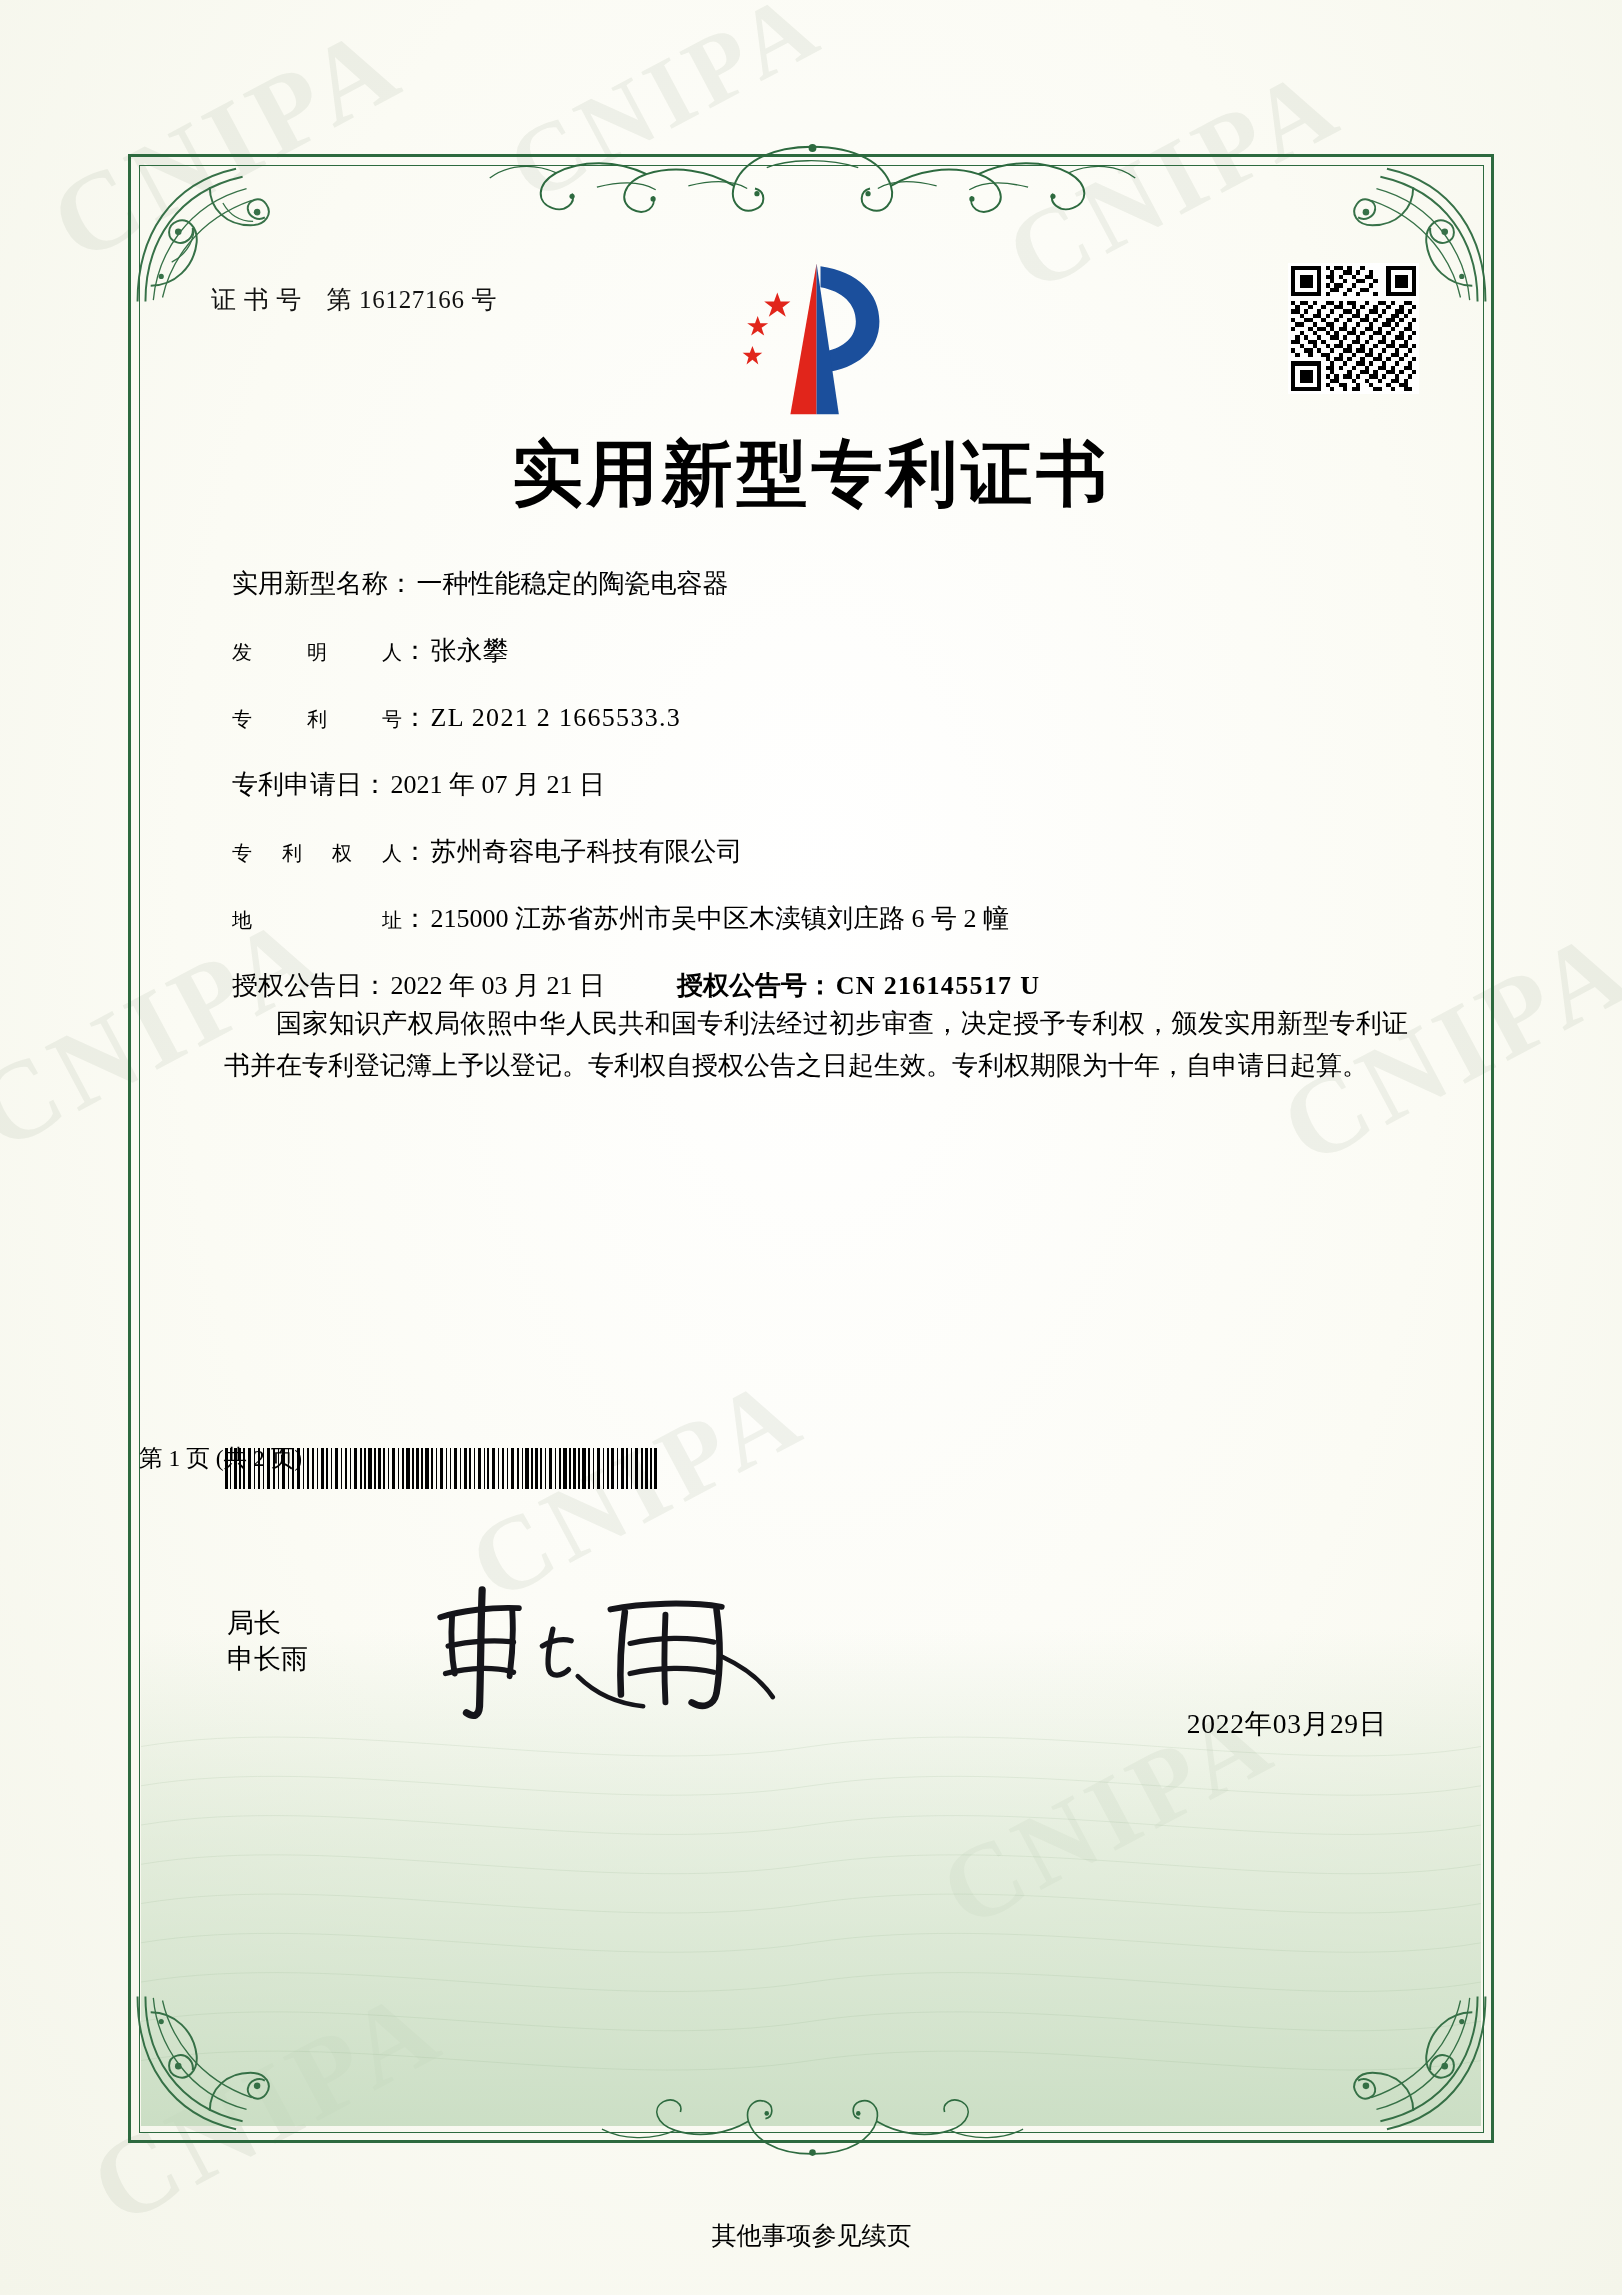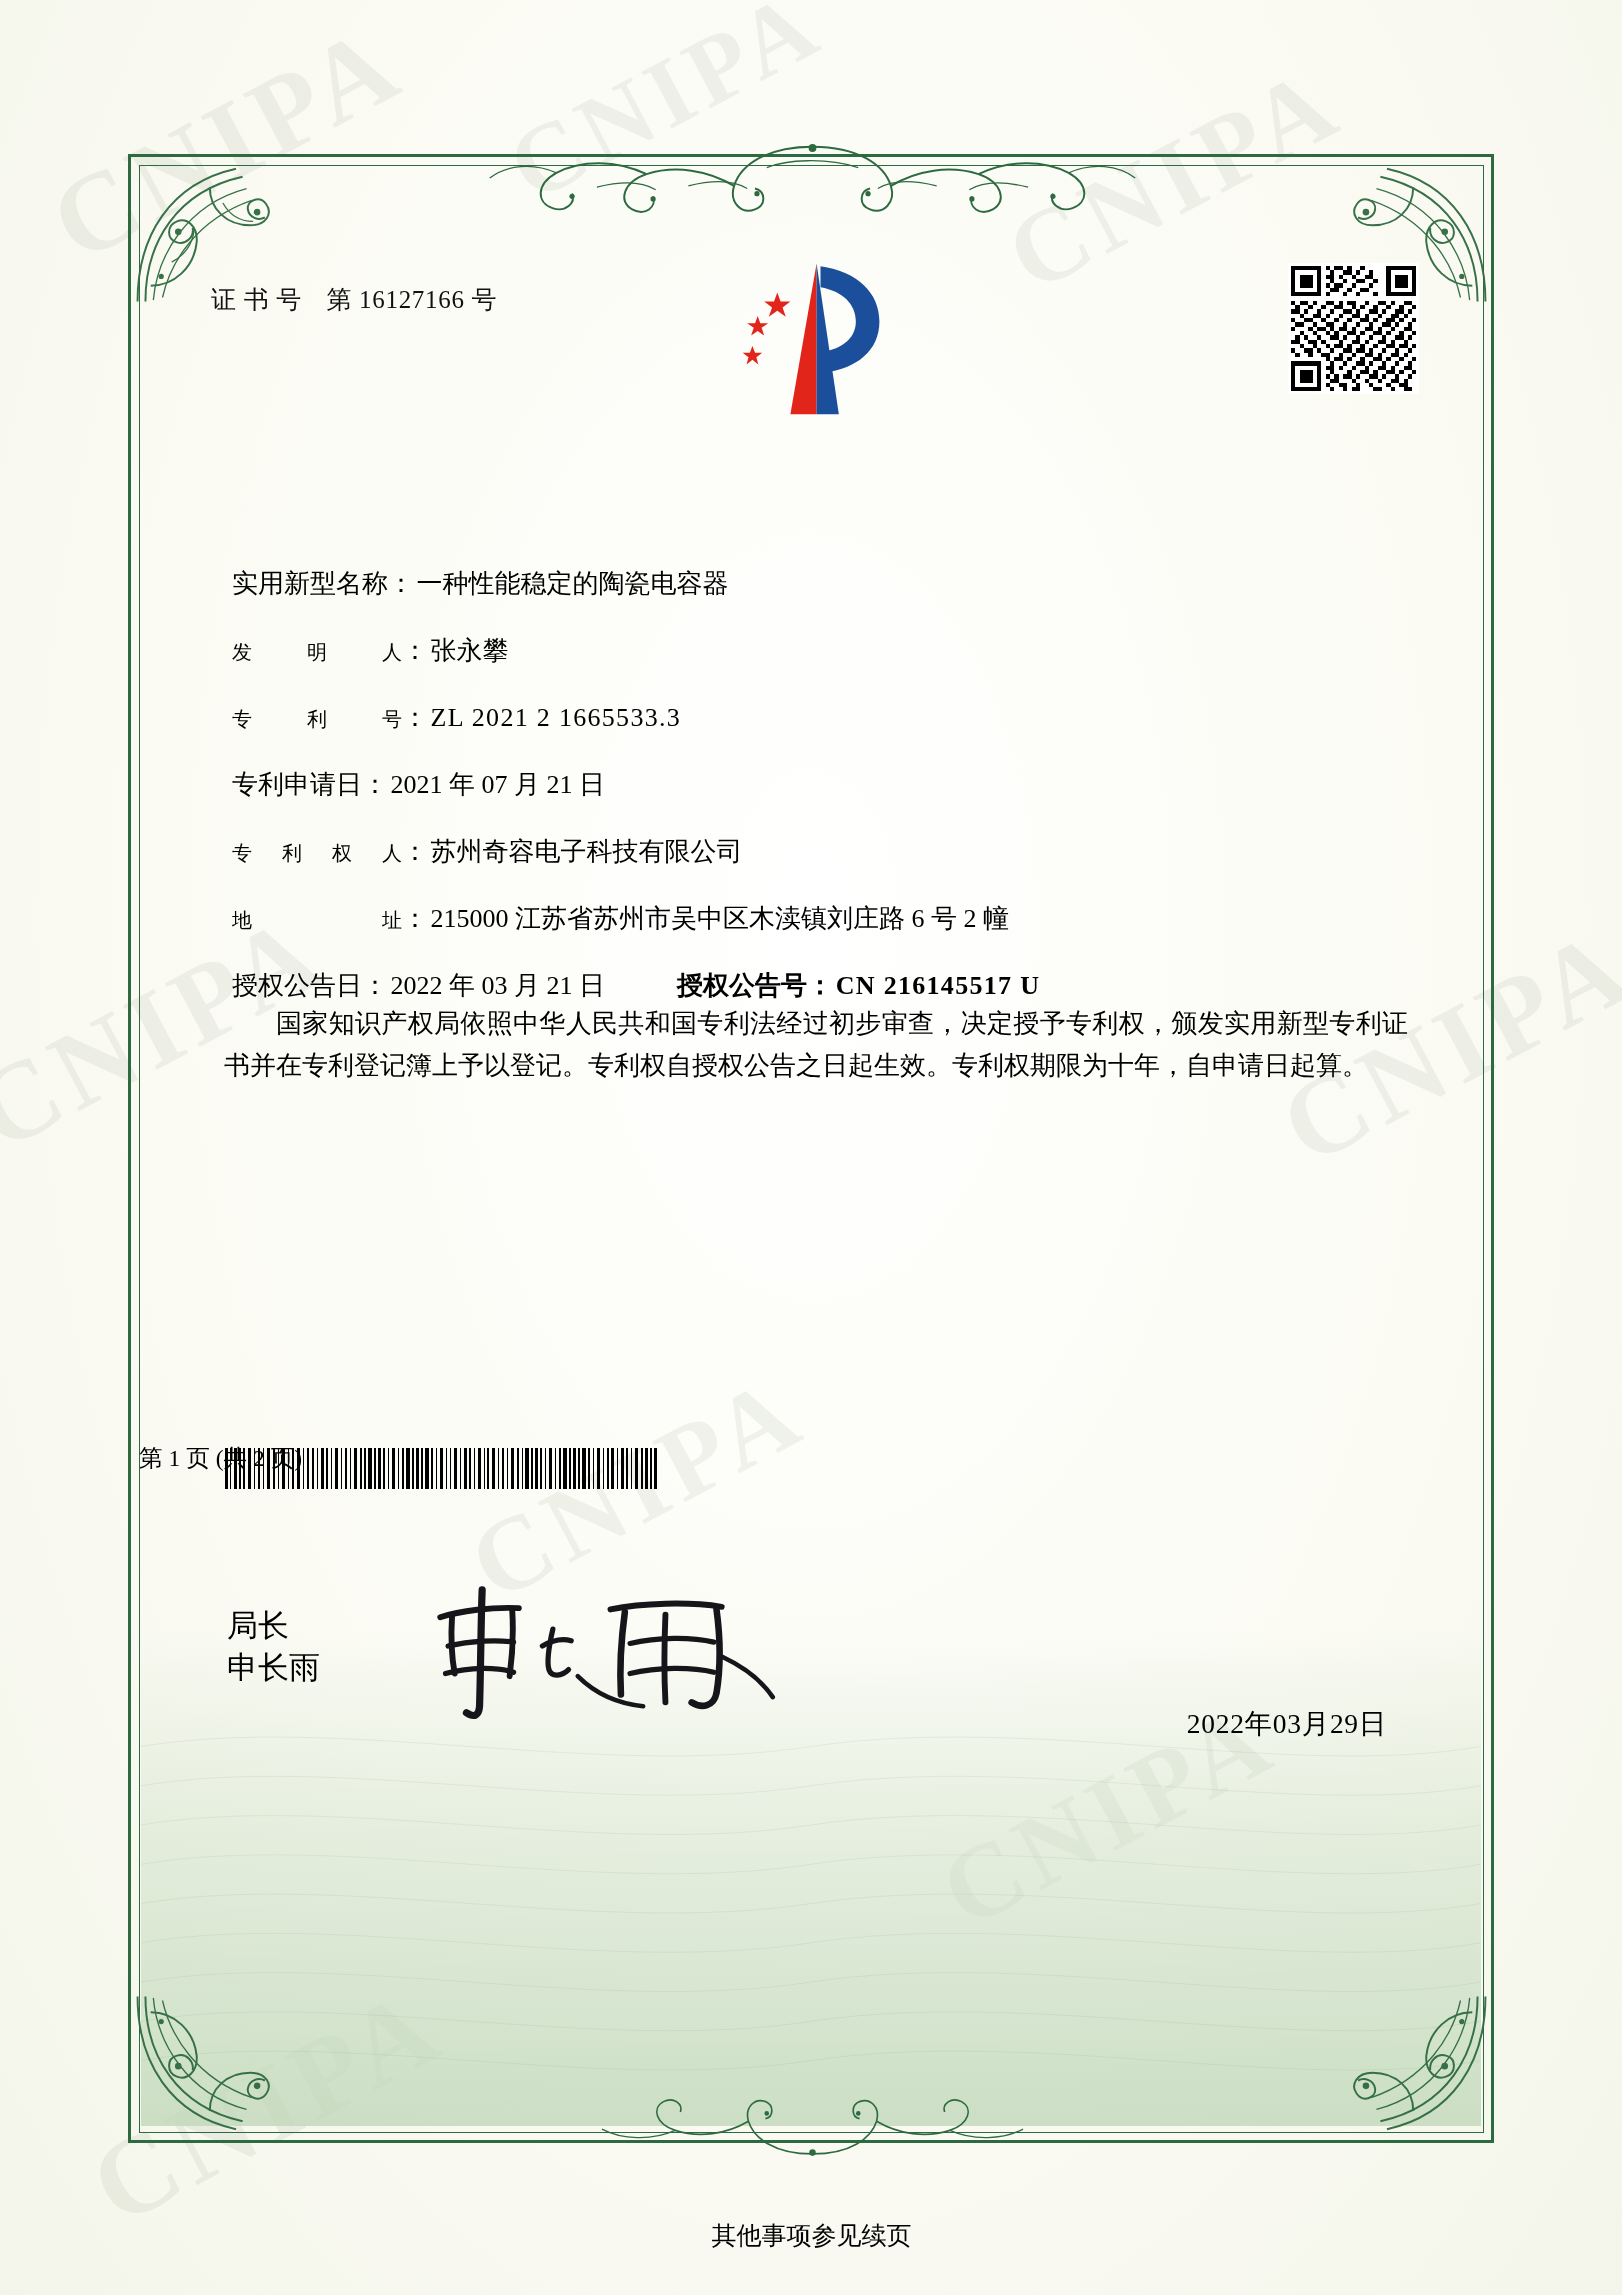--- a/index.html
+++ b/index.html
@@ -243,21 +243,21 @@
     width: 432px;
     height: 41px;
   }
   .barcode svg { width: 100%; height: 100%; display: block; }
 
   
   .sig-label {
     position: absolute;
     left: 88px;
     top: 1440px;
-    font-size: 31px;
+    font-size: 27px;
     line-height: 1.35;
     color: #000;
   }
   .signature {
     position: absolute;
     left: 275px;
     top: 1413px;
     width: 406px;
     height: 144px;
     color: #111;
@@ -697,20 +697,21 @@
         <path d="M172,16 L172,246 L206,246 Z" fill="#1b4f9c"></path>
 
         <g fill="#e1251b">
           <polygon points="112,60 117,74 132,74 120,83 125,97 112,88 99,97 104,83 92,74 107,74"></polygon>
           <polygon points="82,96 86,107 98,107 88,114 92,126 82,119 72,126 76,114 66,107 78,107"></polygon>
           <polygon points="74,142 78,152 89,152 80,159 83,170 74,163 65,170 68,159 59,152 70,152"></polygon>
         </g>
       </svg>
     </div>
 
+    <div class="doc-title">实用新型专利证书</div>
 
     <div class="fields">
       <div class="field-row">
         <span class="field-label">实用新型名称</span>
         <span class="field-label">：</span>
         <span class="field-value">一种性能稳定的陶瓷电容器</span>
       </div>
       <div class="field-row">
         <span class="lbl-spread">发　　明　　人</span>
         <span class="field-label">：</span>

